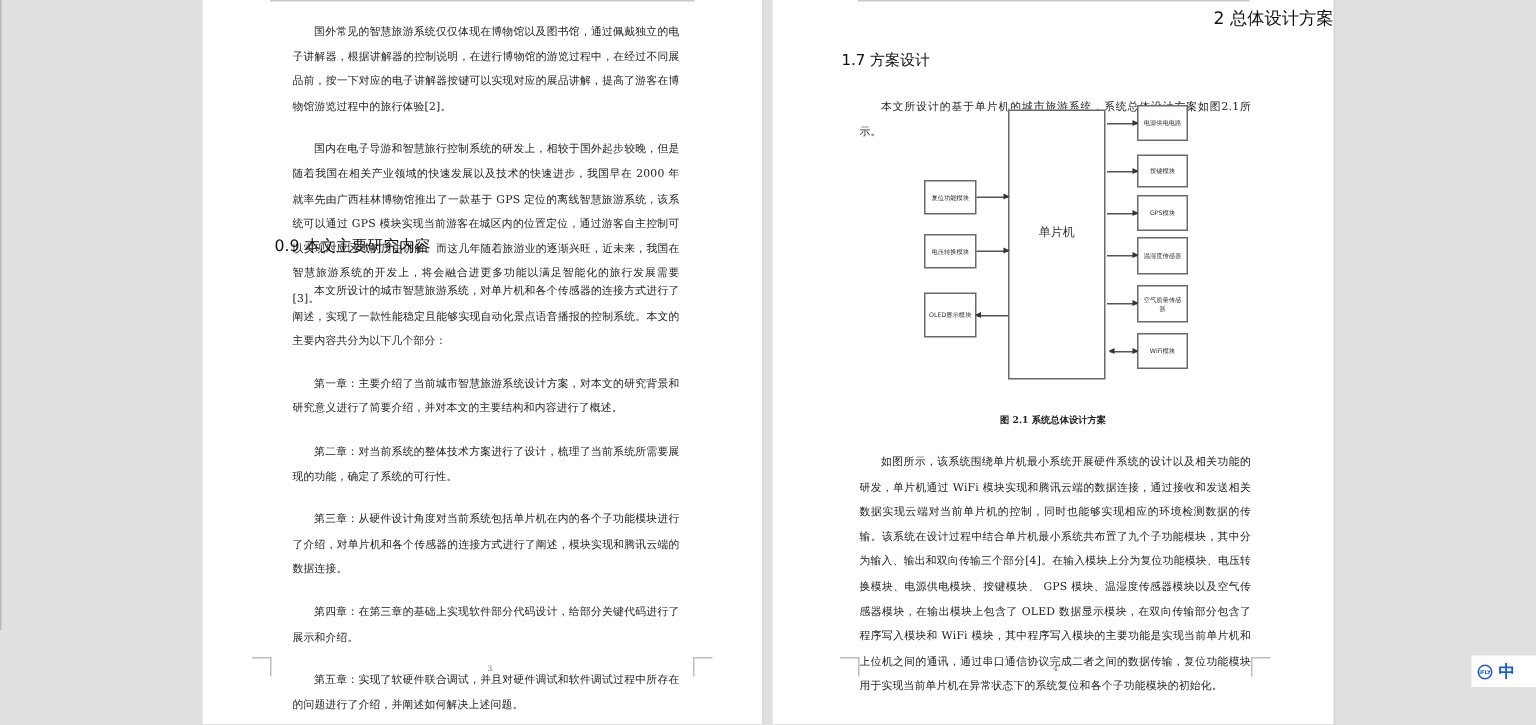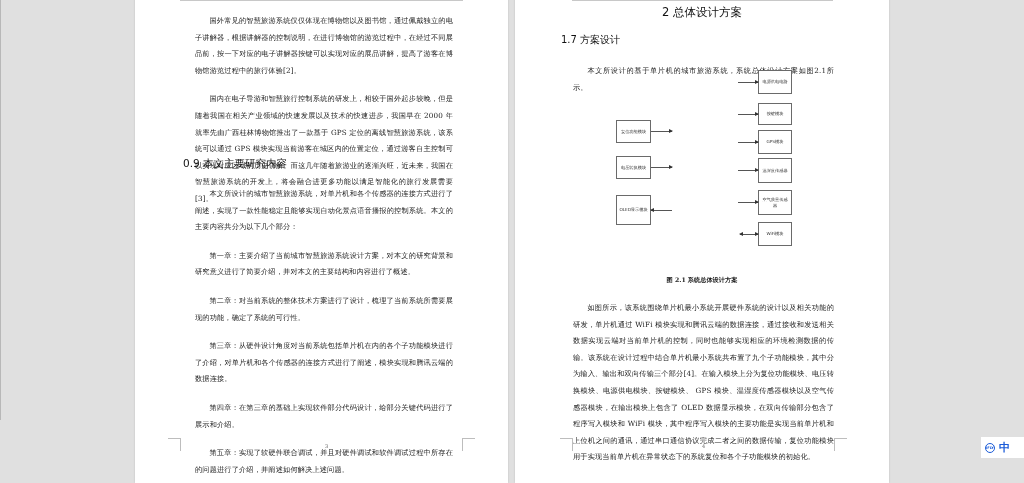--- a/index.html
+++ b/index.html
@@ -65,27 +65,28 @@
     <p class="para">第五章：实现了软硬件联合调试，并且对硬件调试和软件调试过程中所存在的问题进行了介绍，并阐述如何解决上述问题。</p>
     <p class="para">第六章：对本文的工作进行了总结。</p>
   </div>
   <div class="corner bl" style="left:33px;top:448px;"></div>
   <div class="corner br" style="left:327px;top:448px;"></div>
   <div class="pnum" style="left:190px;top:453px;">3</div>
 </div>
 
 <div class="page" id="page-right">
   <div class="topline" style="left:57px;width:261px;"></div>
-  <div class="h2" style="left:0;width:374px;text-align:center;top:15px;font-size:11.5px;">2  总体设计方案</div>
+  <div class="h2" style="left:0;width:374px;text-align:right;top:15px;font-size:11.5px;">2  总体设计方案</div>
   <div class="h2" style="left:46px;top:43px;font-size:10px;">1.7 方案设计</div>
   <div class="txt" style="top:61px;left:46px;width:285px;">
     <p class="para">本文所设计的基于单片机的城市旅游系统，系统总体设计方案如图2.1所示。</p>
   </div>
 
   <div class="diag">
+    <div class="box mcu" style="left:60px;top:2px;width:65px;height:180px;">单片机</div>
 
     <div class="box" style="left:4px;top:49px;width:35px;height:23px;">复位功能模块</div>
     <div class="arrow r" style="left:39px;top:60px;width:21px;"></div>
     <div class="box" style="left:4px;top:85px;width:35px;height:23px;">电压转换模块</div>
     <div class="arrow r" style="left:39px;top:96px;width:21px;"></div>
     <div class="box" style="left:4px;top:124px;width:35px;height:30px;">OLED显示模块</div>
     <div class="arrow l" style="left:39px;top:139px;width:21px;"></div>
 
     <div class="box" style="left:146px;top:-1px;width:34px;height:24px;">电源供电电路</div>
     <div class="arrow r" style="left:126px;top:11px;width:20px;"></div>

